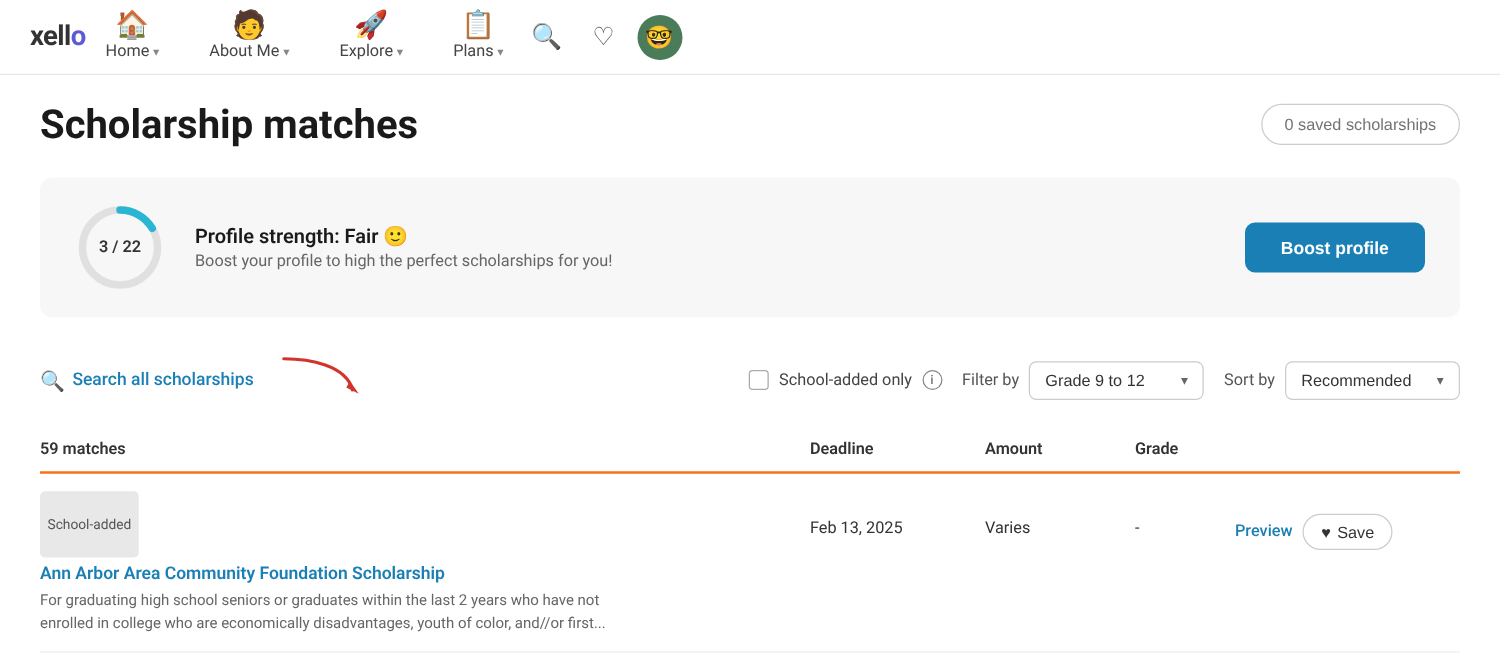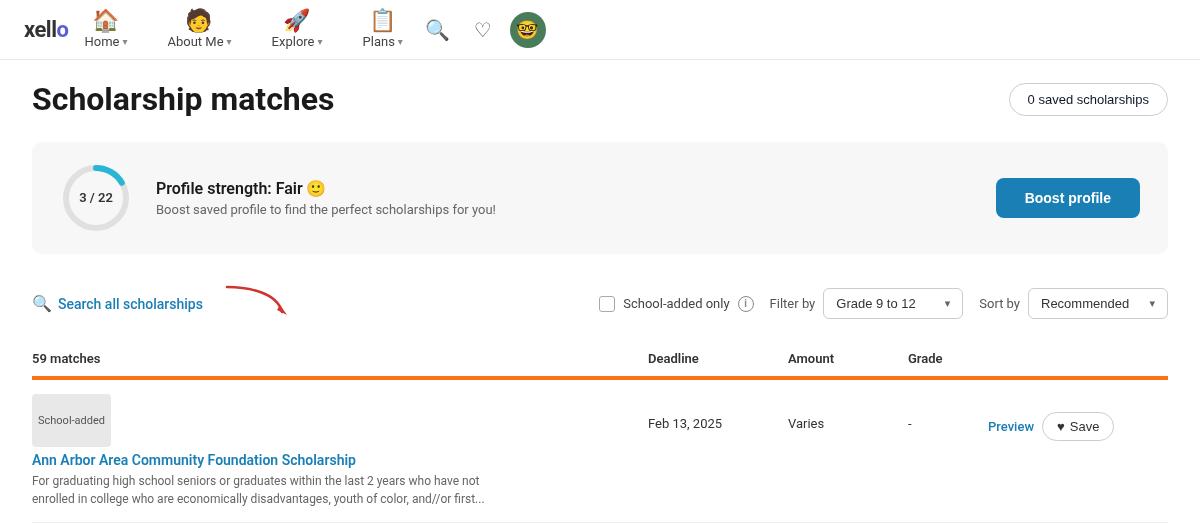--- a/index.html
+++ b/index.html
@@ -33,21 +33,21 @@
     
     .breadcrumb { display: flex; align-items: center; gap: 6px; margin-bottom: 8px; }
     .breadcrumb-bar { width: 3px; height: 18px; background: #7c5cbf; border-radius: 2px; }
     .breadcrumb-text { font-size: 13px; color: #555; }
 
     
     .page-header { display: flex; align-items: center; justify-content: space-between; margin-bottom: 24px; }
     .page-title { font-size: 32px; font-weight: 700; color: #1a1a1a; }
     .saved-btn {
       border: 1.5px solid #ccc; border-radius: 20px; padding: 8px 18px;
-      background: #fff; font-size: 13px; color: #0f172a; cursor: pointer;
+      background: #fff; font-size: 13px; color: #737373; cursor: pointer;
       white-space: nowrap;
       text-align: center;
     }
 
     
     .profile-card {
       background: #f7f7f7; border-radius: 10px; padding: 20px 28px;
       display: flex; align-items: center; gap: 24px; margin-bottom: 28px;
     }
     .donut-container { position: relative; width: 72px; height: 72px; flex-shrink: 0; }
@@ -78,21 +78,21 @@
     .filter-group { display: flex; align-items: center; gap: 8px; font-size: 13px; color: #555; }
     .dropdown-btn {
       display: flex; align-items: center; gap: 8px;
       border: 1.5px solid #ccc; border-radius: 6px; padding: 7px 12px;
       background: #fff; font-size: 13px; color: #333; cursor: pointer; min-width: 140px;
       justify-content: space-between;
     }
     .dropdown-chevron { font-size: 11px; color: #666; }
 
     
-    .results-header { display: flex; align-items: center; padding: 10px 0; border-bottom: 4px solid #f97316; margin-bottom: 0; }
+    .results-header { display: flex; align-items: center; padding: 10px 0; border-bottom: 2px solid #f97316; margin-bottom: 0; }
     .col-name { flex: 1; font-size: 13px; font-weight: 600; color: #333; }
     .col-deadline { width: 140px; font-size: 13px; font-weight: 600; color: #333; }
     .col-amount { width: 120px; font-size: 13px; font-weight: 600; color: #333; }
     .col-grade { width: 80px; font-size: 13px; font-weight: 600; color: #333; }
     .col-actions { width: 180px; }
 
     
     .scholarship-row { padding: 14px 0; border-bottom: 1px solid #eee; display: flex; align-items: flex-start; }
     .scholarship-info { flex: 1; }
     .school-added-badge { font-size: 11px; color: #555; background: #e8e8e8; border-radius: 4px; padding: 20px 6px; display: inline-block; margin-bottom: 5px; }
@@ -176,21 +176,21 @@
   <div class="profile-card">
     <div class="donut-container">
       <svg class="donut-svg" viewBox="0 0 72 72">
         <circle class="donut-track" cx="36" cy="36" r="30"></circle>
         <circle class="donut-fill" cx="36" cy="36" r="30"></circle>
       </svg>
       <div class="donut-label">3 / 22</div>
     </div>
     <div class="profile-text">
       <div class="profile-strength-title">Profile strength: Fair 🙂</div>
-      <div class="profile-strength-sub">Boost saved profile to find the perfect scholarships for you!</div>
+      <div class="profile-strength-sub">Boost your profile to high the perfect scholarships for you!</div>
     </div>
     <button class="boost-btn">Boost profile</button>
   </div>
 
   <div class="search-filters">
     <a class="search-link">
       <span class="search-icon">🔍</span>
       <span>Search all scholarships</span>
       <span class="annotation-arrow">
         <svg class="arrow-svg" width="80" height="40" viewBox="0 0 80 40">

